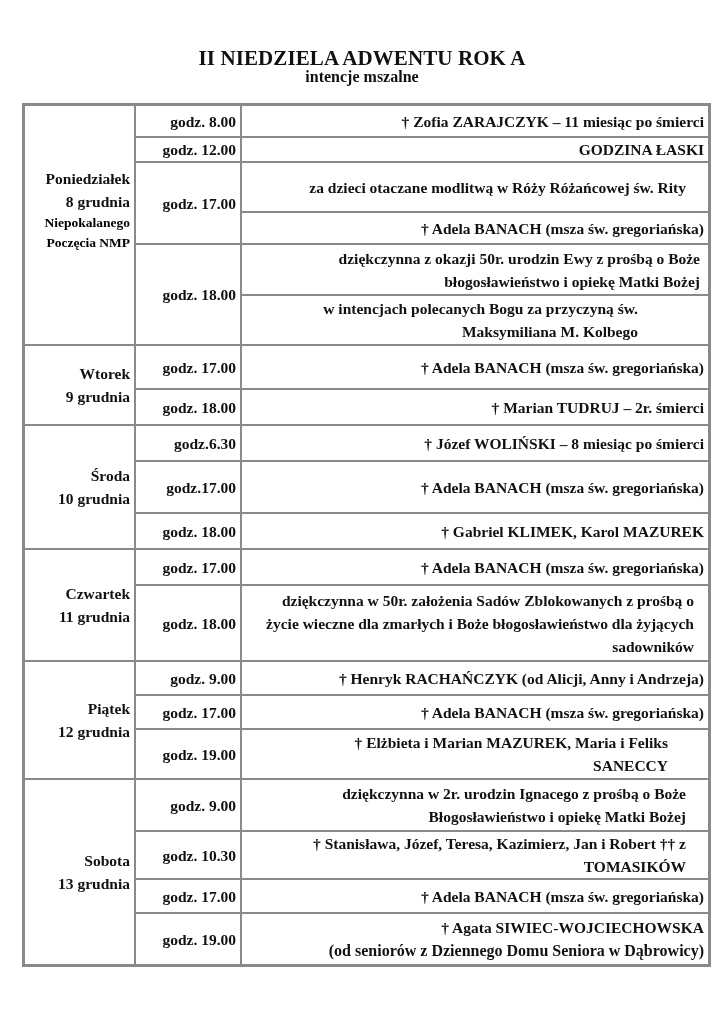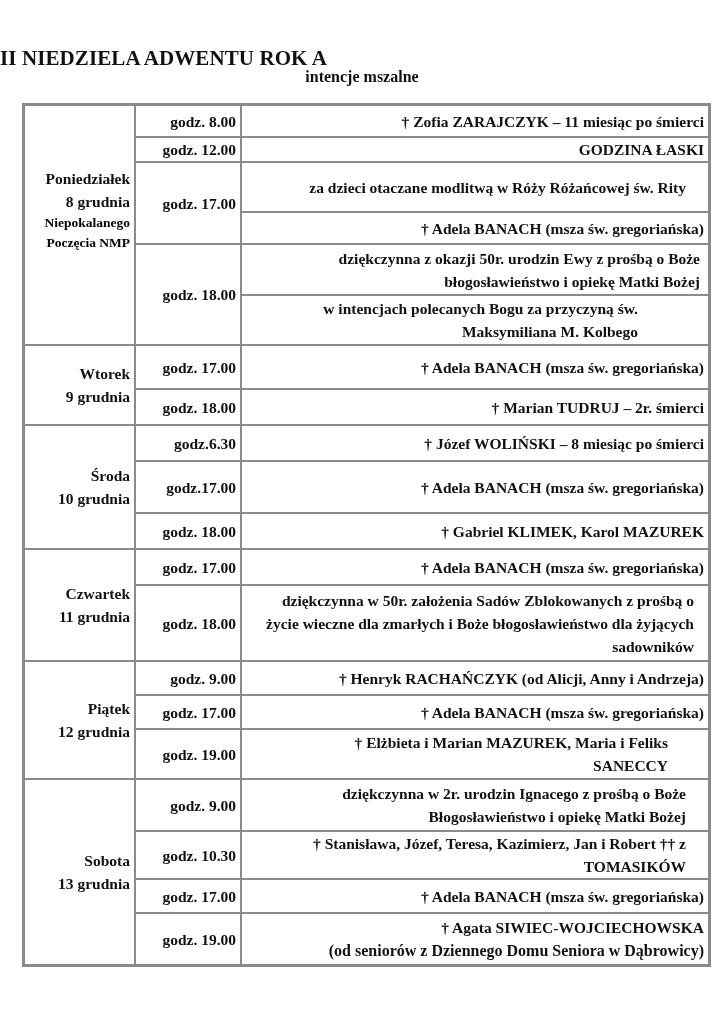--- a/index.html
+++ b/index.html
@@ -1,17 +1,17 @@
 <!DOCTYPE html>
 <html><head>
 <meta charset="utf-8">
 <style>
   html, body { margin:0; padding:0; background:#ffffff; }
   body { width:724px; height:1024px; position:relative; font-family:"Liberation Serif", serif; color:#111; overflow:hidden; }
-  .title { position:absolute; top:46px; left:0; width:724px; text-align:left; font-weight:bold; font-size:21px; letter-spacing:0.1px; }
+  .title { position:absolute; top:46px; left:0; width:724px; text-align:center; font-weight:bold; font-size:21px; letter-spacing:0.1px; }
   .subtitle { position:absolute; top:68px; left:0; width:724px; text-align:center; font-weight:bold; font-size:16px; }
   table.sched { position:absolute; top:103px; left:22px; width:689px; border-collapse:separate; border-spacing:0; border:2px solid #8a8a8a; }
   table.sched td { border:1.5px solid #8a8a8a; padding:0 4px; text-align:right; vertical-align:middle; font-weight:bold; font-size:15.5px; line-height:23px; }
   td.day { width:101px; font-size:16px; line-height:23px; }
   td.time { width:96px; white-space:nowrap; }
   td.intent { }
   .feast { color:#000000; font-size:13.5px; line-height:20px; display:block; }
   .small { font-size:16px; }
 </style>
 </head>

